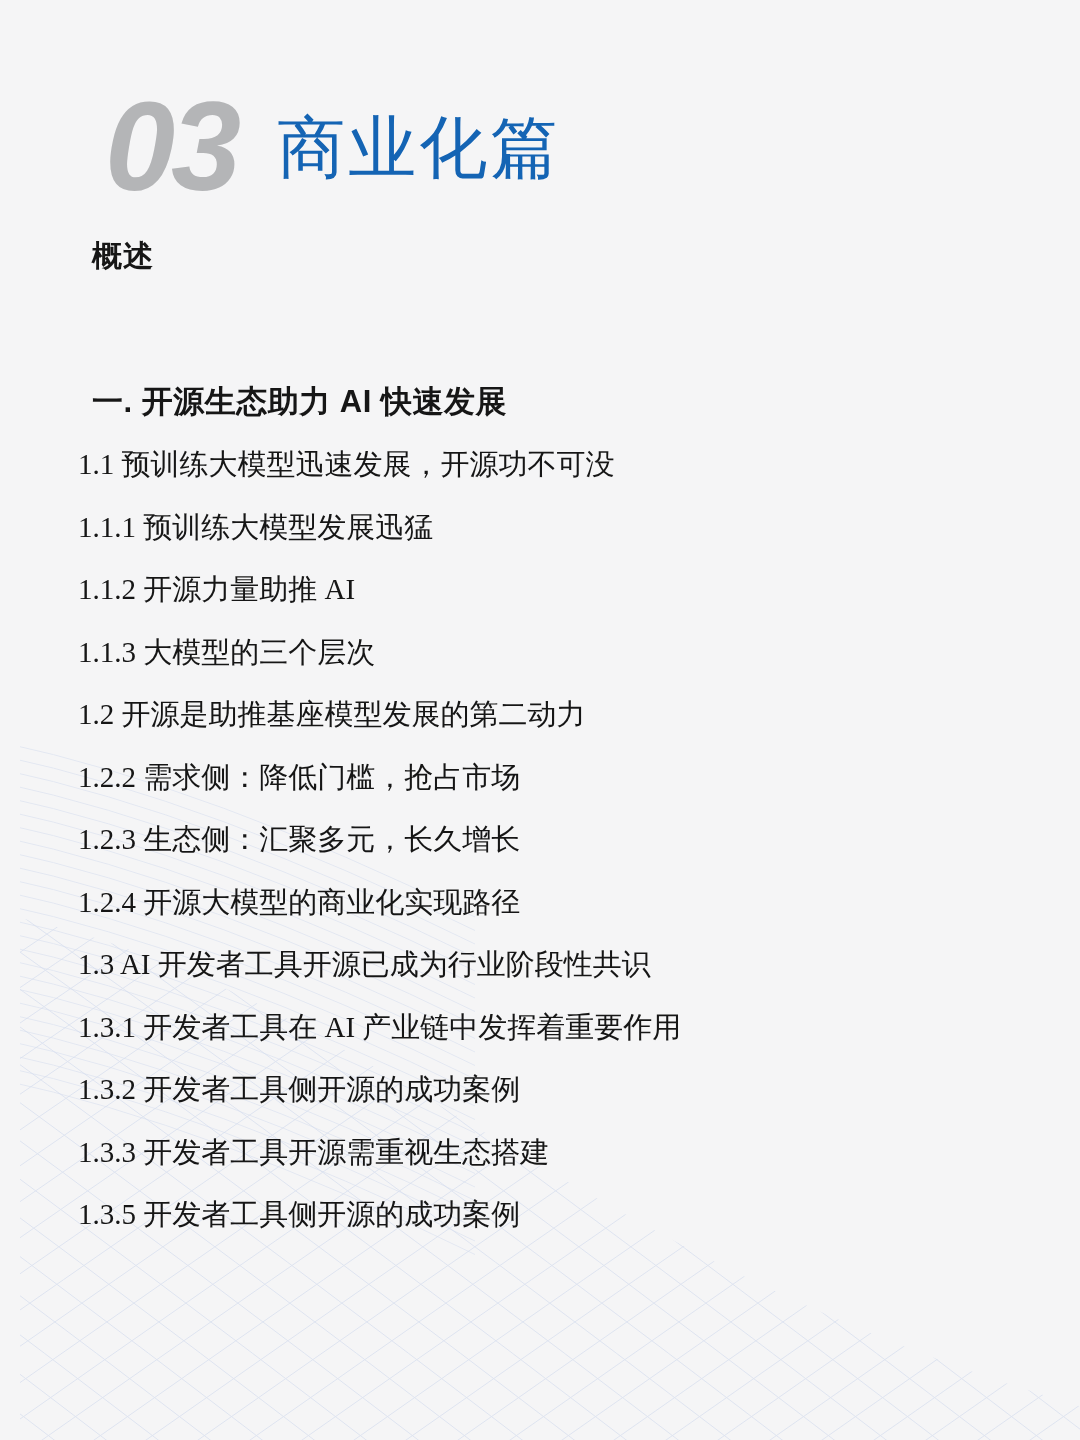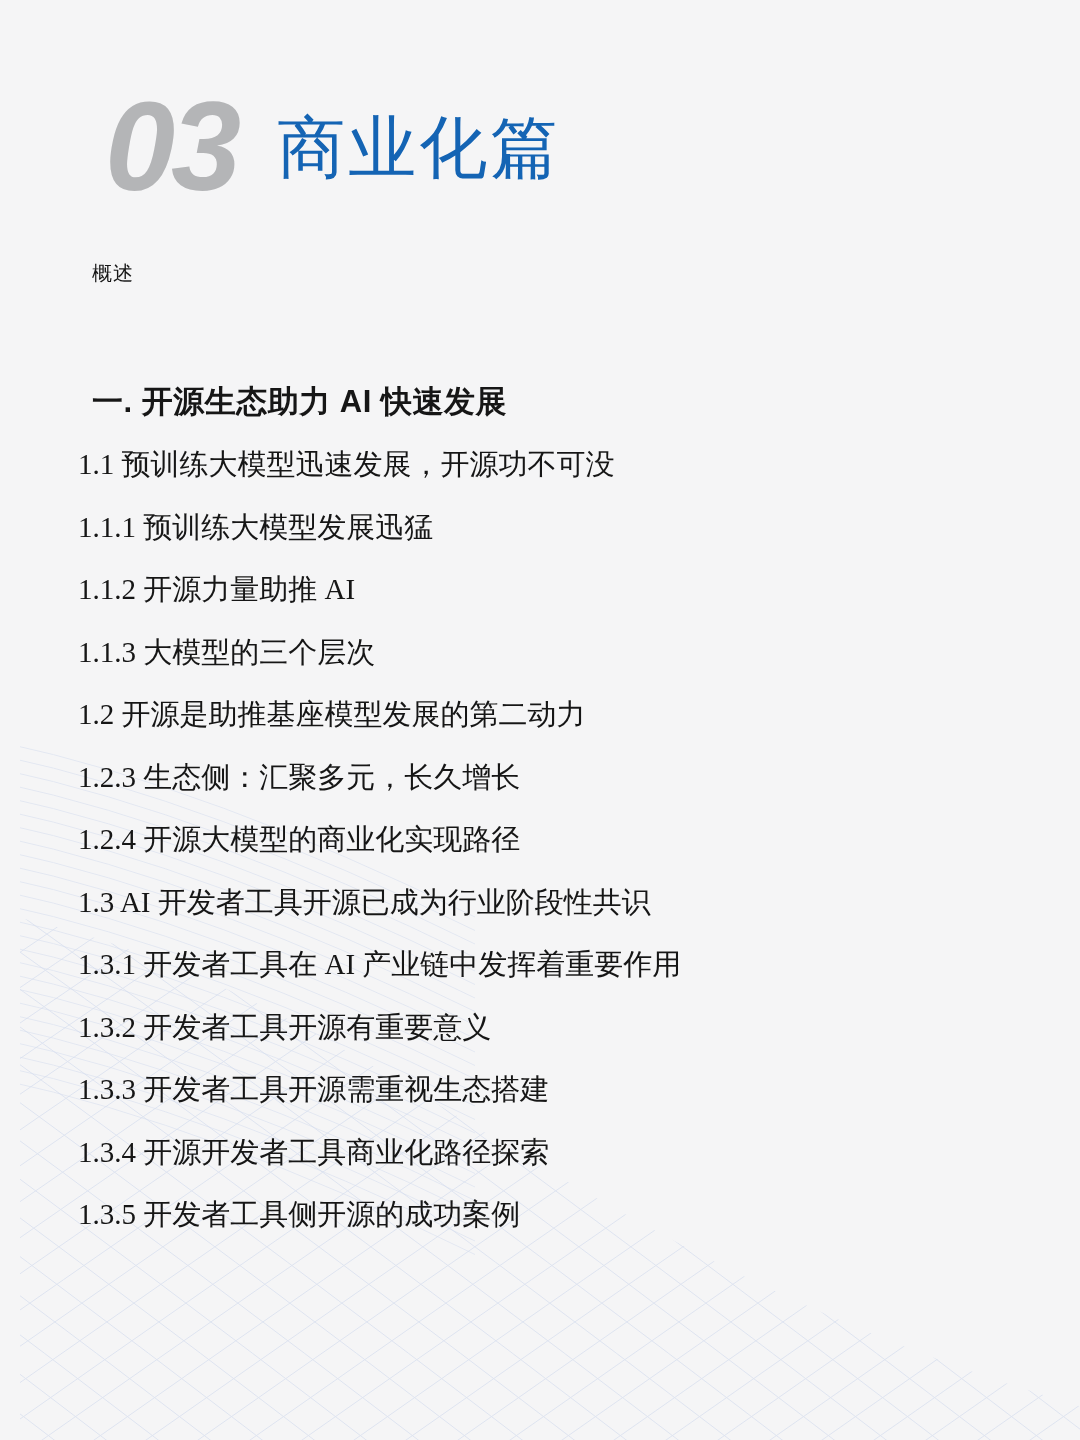--- a/index.html
+++ b/index.html
@@ -31,22 +31,22 @@
   .chapter-number{
     font-size:126px;font-weight:900;font-style:italic;
     color:var(--num-gray);letter-spacing:-4px;line-height:1;
     padding-right:10px;
   }
   .chapter-title{
     font-size:68px;font-weight:normal;color:var(--accent);
     letter-spacing:3px;line-height:1;
   }
   .overview-label{
-    position:absolute;left:72px;top:260px;
-    font-size:20px;font-weight:normal;color:var(--text);
+    position:absolute;left:72px;top:236px;
+    font-size:30px;font-weight:bold;color:var(--text);
     letter-spacing:1px;
   }
   .section-heading{
     position:absolute;left:72px;top:381px;
     font-size:31px;font-weight:bold;color:var(--text);
     letter-spacing:0.5px;
   }
   .toc-list{
     position:absolute;left:58px;top:433px;
     list-style:none;margin:0;padding:0;
@@ -193,23 +193,23 @@
     <div class="overview-label">概述</div>
 
     <div class="section-heading">一. 开源生态助力 AI 快速发展</div>
 
     <ul class="toc-list">
       <li>1.1 预训练大模型迅速发展，开源功不可没</li>
       <li>1.1.1 预训练大模型发展迅猛</li>
       <li>1.1.2 开源力量助推 AI</li>
       <li>1.1.3 大模型的三个层次</li>
       <li>1.2 开源是助推基座模型发展的第二动力</li>
+      <li>1.2.2 需求侧：降低门槛，抢占市场</li>
       <li>1.2.3 生态侧：汇聚多元，长久增长</li>
       <li>1.2.4 开源大模型的商业化实现路径</li>
       <li>1.3 AI 开发者工具开源已成为行业阶段性共识</li>
       <li>1.3.1 开发者工具在 AI 产业链中发挥着重要作用</li>
-      <li>1.3.2 开发者工具开源有重要意义</li>
+      <li>1.3.2 开发者工具侧开源的成功案例</li>
       <li>1.3.3 开发者工具开源需重视生态搭建</li>
-      <li>1.3.4 开源开发者工具商业化路径探索</li>
       <li>1.3.5 开发者工具侧开源的成功案例</li>
     </ul>
   </div>
 </div>
 
 </body></html>

